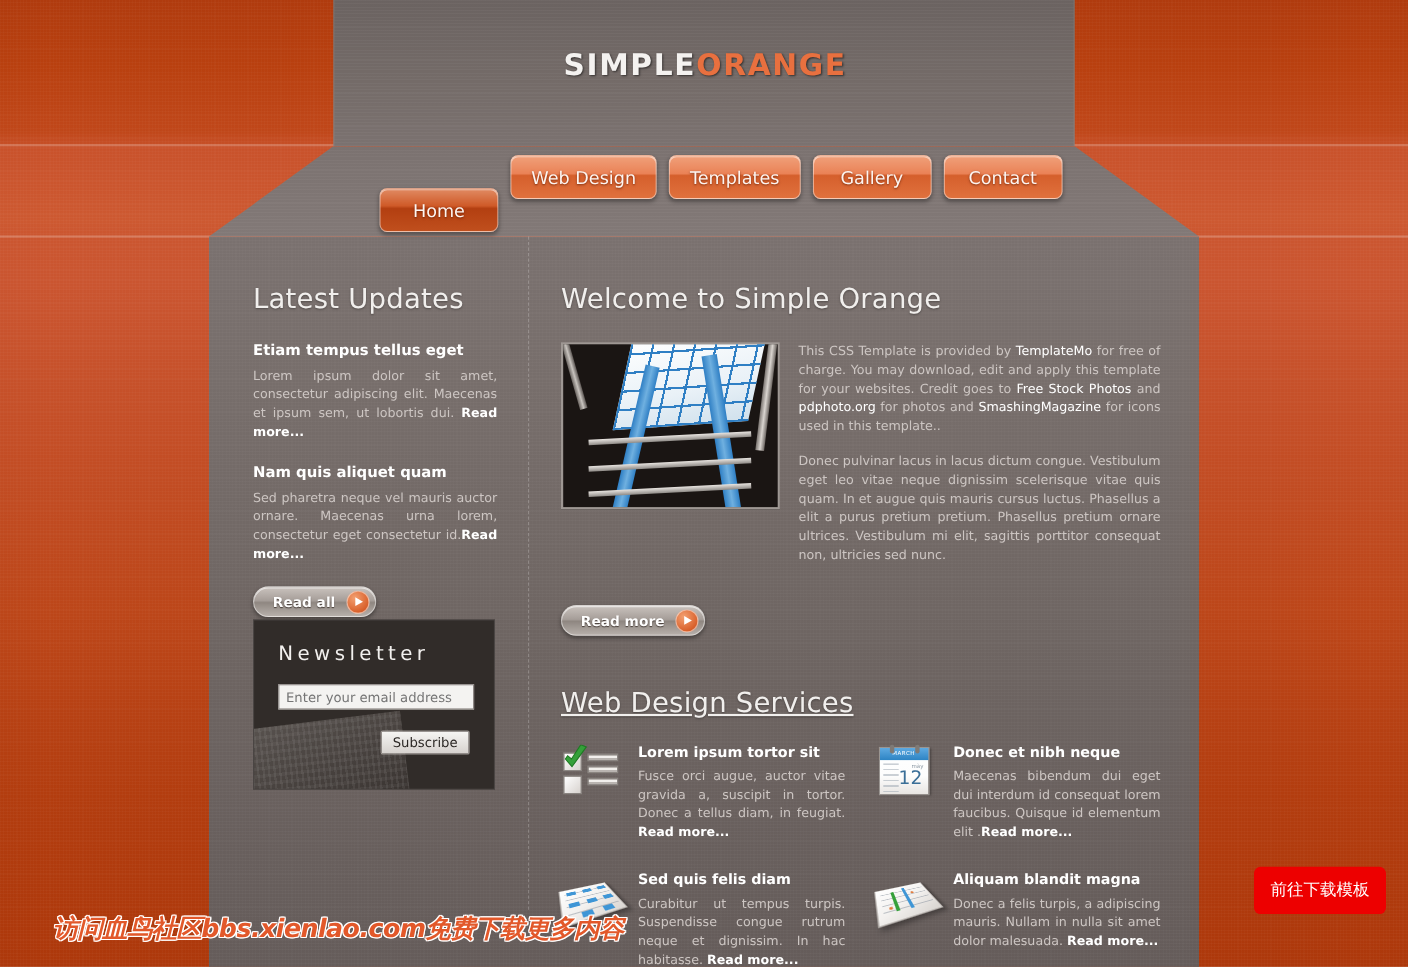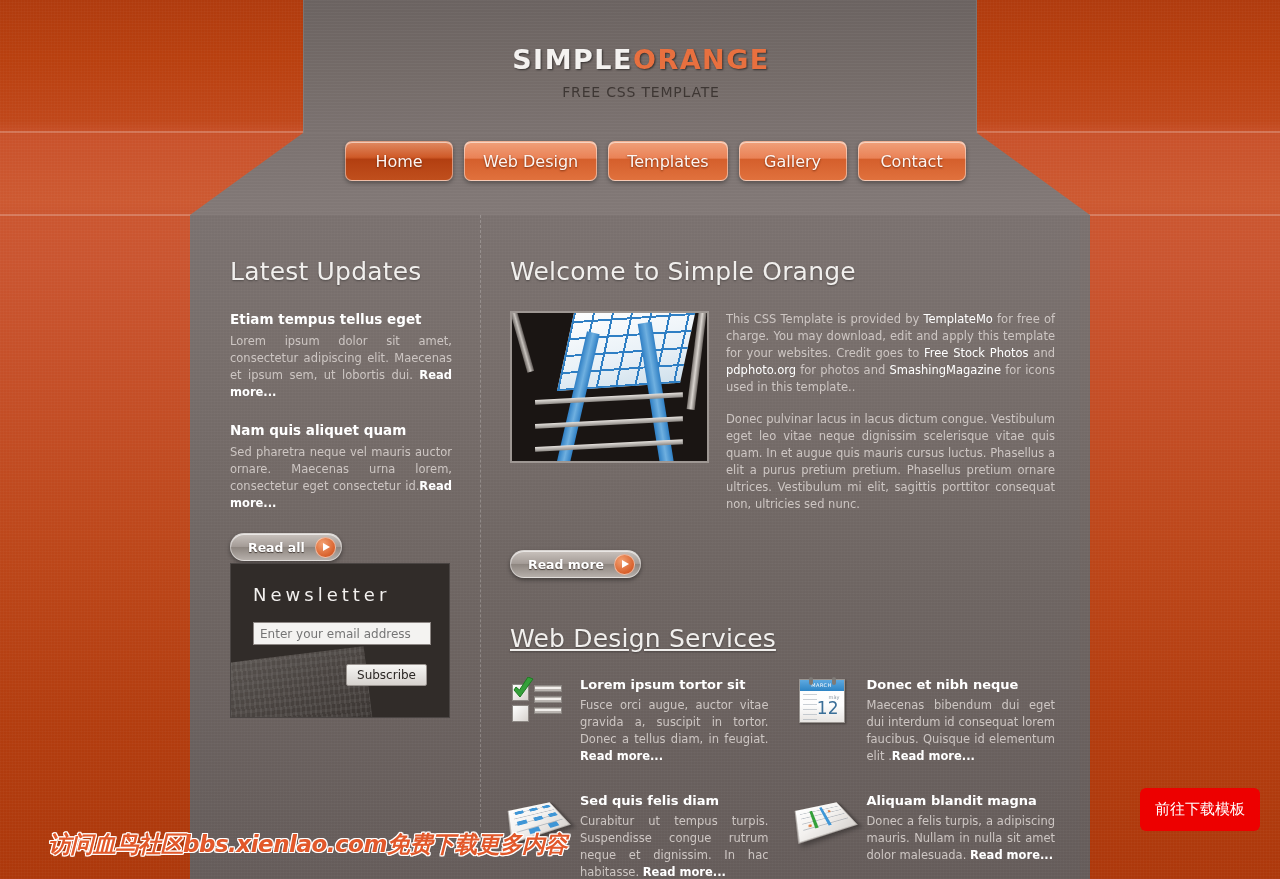--- a/index.html
+++ b/index.html
@@ -134,20 +134,21 @@
     font-size: 16px;
     color: #fdf5f1;
     text-shadow: 0 1px 2px rgba(90,25,0,.75);
     cursor: pointer;
     background: linear-gradient(to bottom, #f0a07a 0%, #ea8256 42%, #d55f2c 46%, #e0713d 100%);
     border: 1px solid rgba(255,255,255,.45);
     box-shadow: 0 2px 4px rgba(0,0,0,.35), inset 0 1px 0 rgba(255,255,255,.55);
   }
   .nav-btn.active {
     background: linear-gradient(to bottom, #e08a62 0%, #cf5a28 40%, #b33f11 46%, #c04f1d 100%);
+    margin-top: 30px;
   }
   .nav-btn .nav-label { pointer-events:none; }
 
   
   .cols {
     position: absolute;
     left: 0; top: 0; width: 900px; height: 664px;
     z-index: 5;
   }
 
@@ -458,21 +459,20 @@
 <div class="noise"></div>
 <div class="hl1"></div>
 <div class="hl2"></div>
 
 <div class="shell">
 
   <div class="header-top">
     <div class="brand">
       <span class="b1">SIMPLE</span><span class="b2">ORANGE</span>
     </div>
-    <div class="tagline">FREE CSS TEMPLATE</div>
   </div>
 
   <div class="header-mid"></div>
 
   <nav class="nav">
     <div class="nav-btn active">
       <span class="nav-label">Home</span>
     </div>
     <div class="nav-btn">
       <span class="nav-label">Web Design</span>

